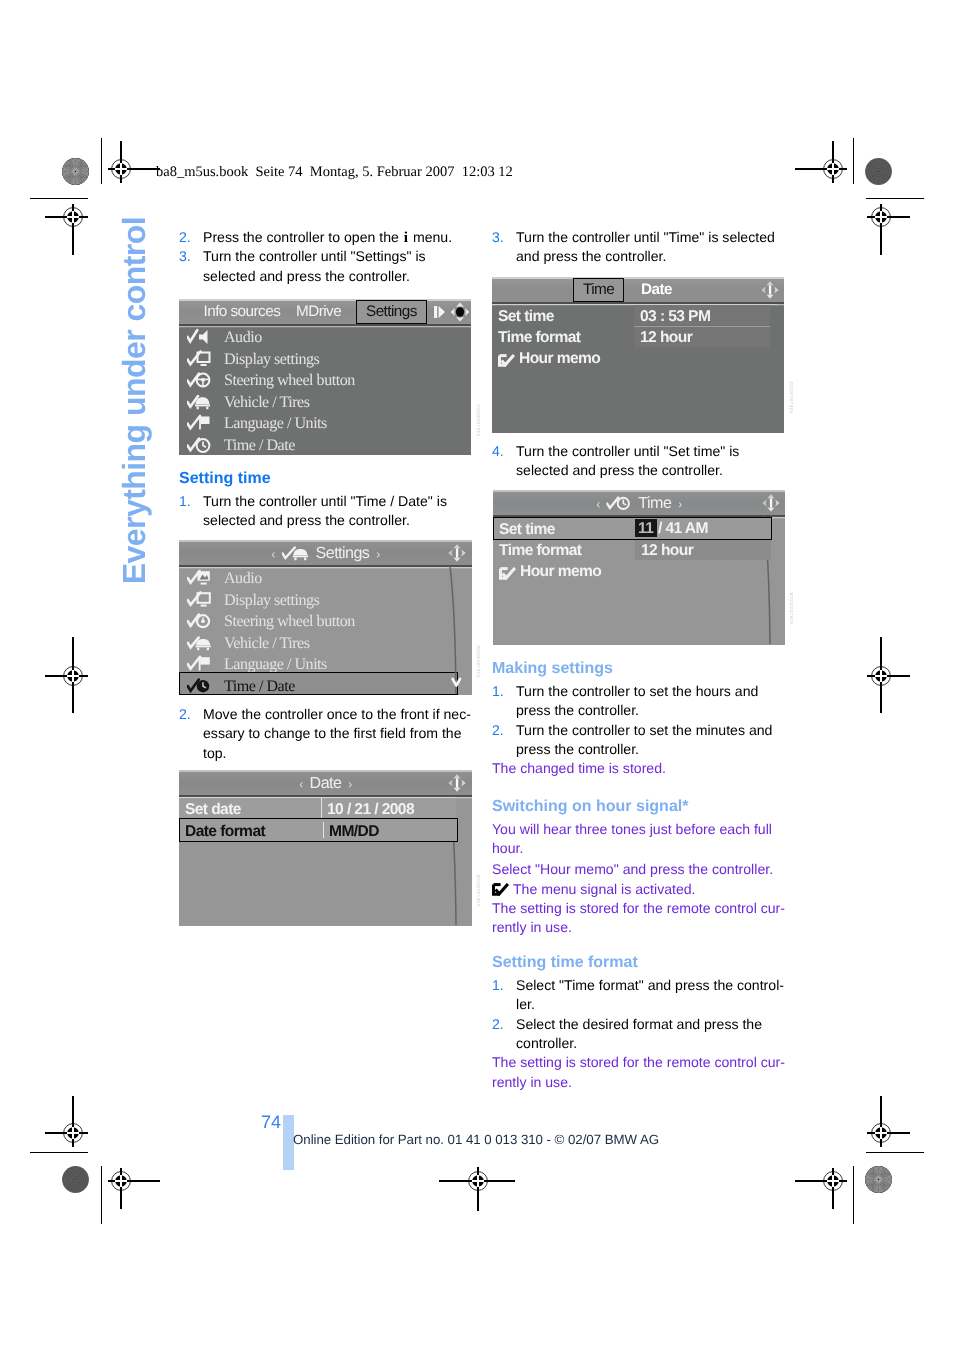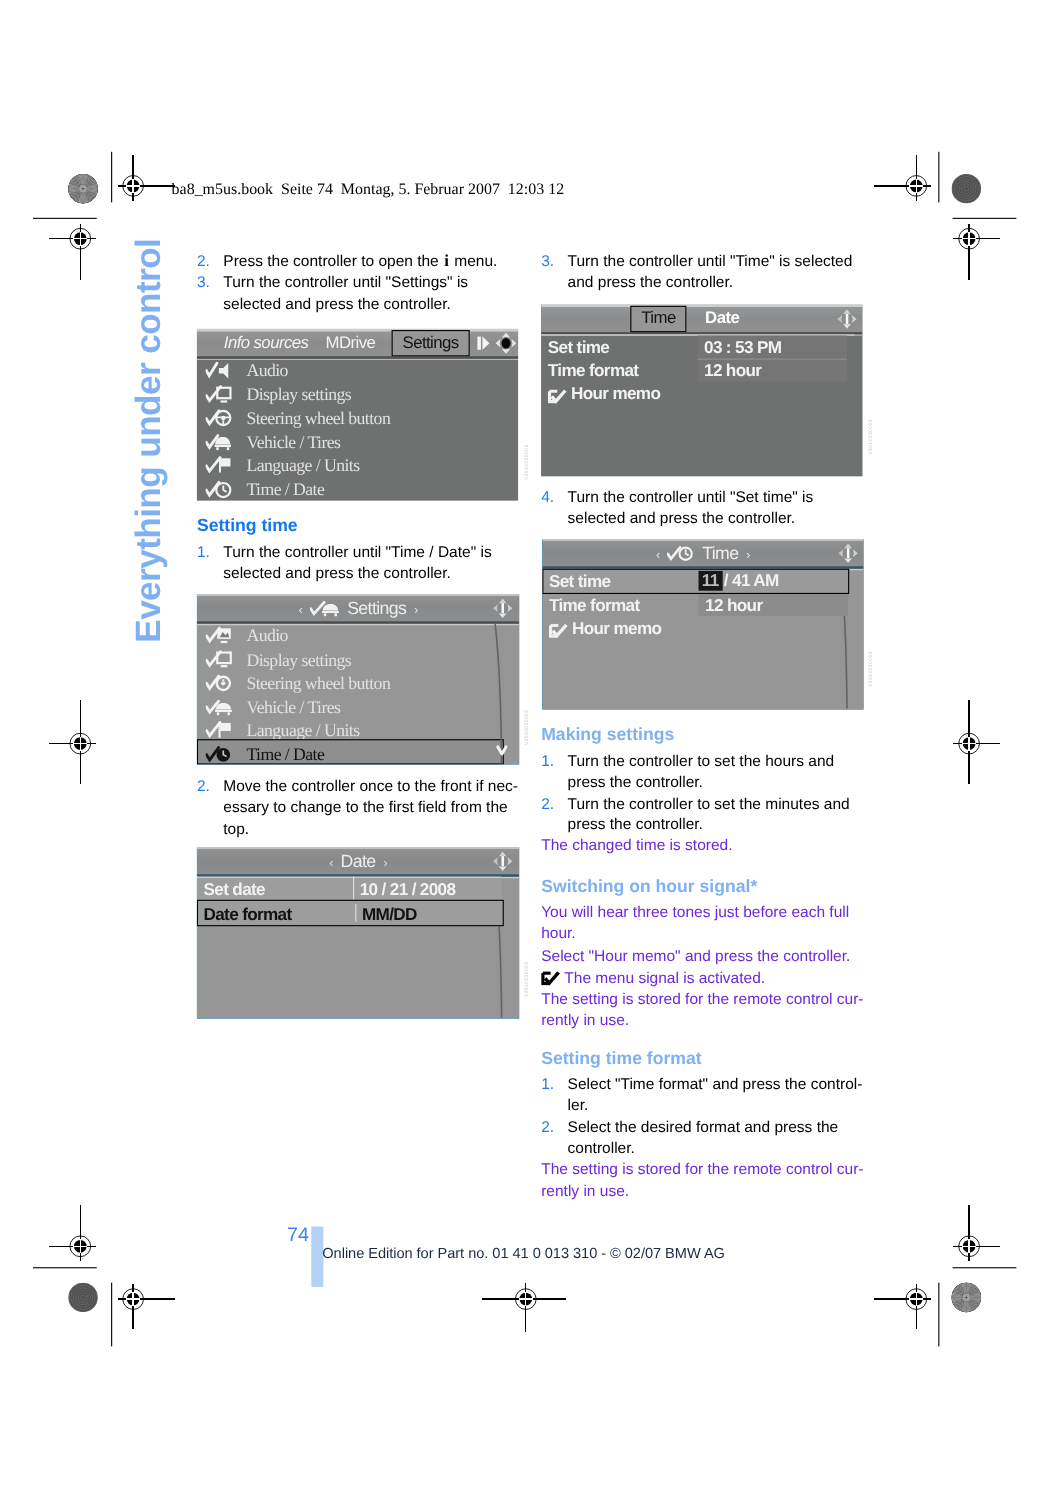--- a/index.html
+++ b/index.html
@@ -29,21 +29,21 @@
   h3.h{font-size:16px;line-height:19px;font-weight:bold;margin:0;color:#1077EE;white-space:nowrap;}
   h3.h2{color:#7EB0F2;}
 
   .infoglyph{font-weight:bold;font-size:15.3px;font-family:"Liberation Serif",serif;padding:0 1px;}
   .ckglyph{display:inline-block;width:18px;height:13px;vertical-align:-2px;margin-right:3px;}
   .pagenum{font-size:18px;color:#3b82f6;}
   .bluebar{background:#B3D2F6;}
   .footer{font-size:13.3px;color:#1b2b45;white-space:nowrap;letter-spacing:-0.05px;}
 
   
-  .shot{position:absolute;background:#0369a1;overflow:hidden;
+  .shot{position:absolute;background:#be185d;overflow:hidden;
         font-family:"DejaVu Sans",sans-serif;}
   .shot .topbar{position:absolute;left:0;top:0;right:0;height:25px;
         background:linear-gradient(180deg,#cfd0d2 0%,#cbccce 9%,#969697 10%,#8b8c8d 48%,#909091 100%);}
   .shot .topbar.plain{background:linear-gradient(180deg,#c3c4c6 0%,#bfc0c2 8%,#919192 9%,#88898a 50%,#8d8e8f 100%);}
   .shot .barline{position:absolute;left:0;right:0;top:25px;height:1.6px;background:#4e4e4e;}
   .shot .body{position:absolute;left:0;right:0;top:26.6px;bottom:0;background:#969696;
         box-shadow:inset 0 1.3px 0 #c9c9c9;}
   .shot.dark{background:#6f7070;}
   .shot.dark .body{background:#6f7070;box-shadow:inset 0 1.3px 0 #b6b6b6;}
   .shot .tab{position:absolute;top:3.5px;color:#f2f2f2;font-size:15.3px;white-space:nowrap;
@@ -809,21 +809,21 @@
     <span class="num">2.</span>
     <span class="txt">Select the desired format and press the<br>controller.</span>
   </div>
   <p class="p gap">The setting is stored for the remote control cur-<br>rently in use.</p>
 </div>
 
 <div class="shot dark" style="left:179px;top:299px;width:292px;height:156px;">
   <div class="topbar"></div>
   <div class="barline"></div>
   <div class="body"></div>
-  <div class="tab" style="left:24.5px;font-style:italic;">Info sources</div>
+  <div class="tab" style="left:24.5px;">Info sources</div>
   <div class="tab" style="left:117px;">MDrive</div>
   <div class="tab sel" style="left:177px;">Settings</div>
   <div class="icon" style="left:254px;top:5px;">
     <svg width="14" height="16" viewBox="0 0 14 16">
         <rect x="1" y="2" width="3.2" height="12" fill="#f4f4f4"></rect>
         <path d="M5.6 2 L12 8 L5.6 14 Z" fill="#f4f4f4"></path>
       </svg>
   </div>
   <div class="icon" style="left:270px;top:2px;">
     <svg width="22" height="22" viewBox="0 0 22 22">

